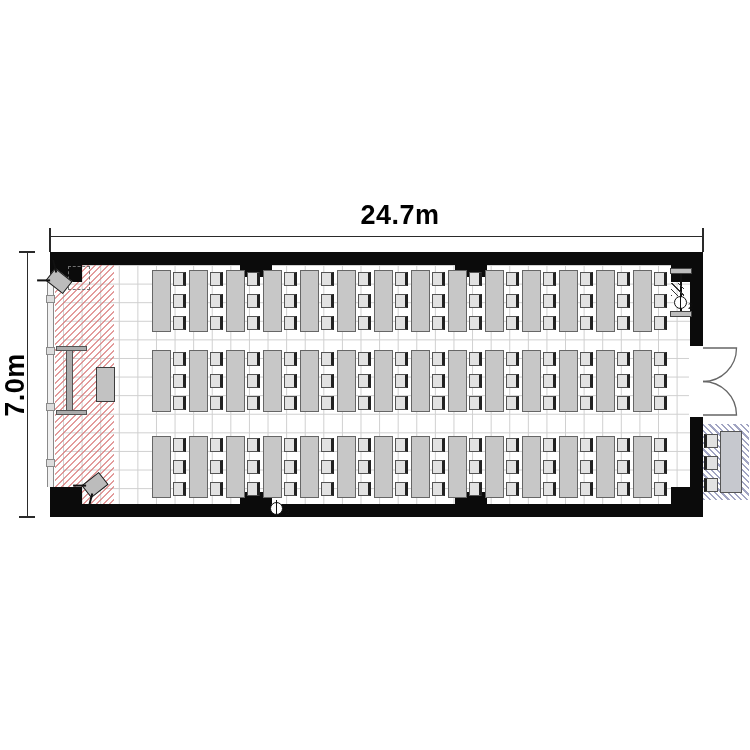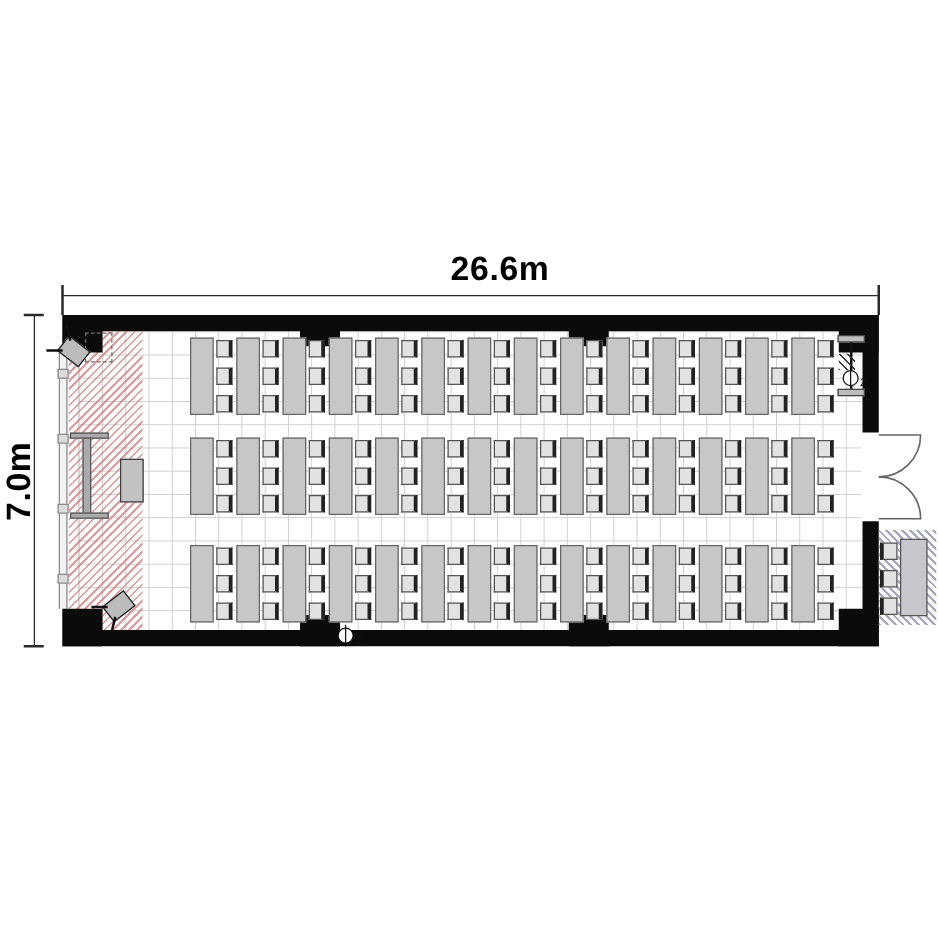--- a/index.html
+++ b/index.html
@@ -377,20 +377,20 @@
 
   <div class="abs reception-hatch"></div>
   <div class="abs r-table"></div>
   <div class="abs r-chair" style="top:434px"></div>
   <div class="abs r-chair" style="top:456px"></div>
   <div class="abs r-chair" style="top:478px"></div>
 
   <div class="abs dim-line-h"></div>
   <div class="abs dim-tick-v" style="left:49px;top:228px"></div>
   <div class="abs dim-tick-v" style="left:702px;top:228px"></div>
-  <div class="abs dim-label dim-label-h">26.6m</div>
+  <div class="abs dim-label dim-label-h">24.7m</div>
 
   <div class="abs dim-line-v"></div>
   <div class="abs dim-tick-h" style="left:19px;top:251px"></div>
   <div class="abs dim-tick-h" style="left:19px;top:516px"></div>
   <div class="abs dim-label dim-label-v">7.0m</div>
 
 </div>
 
 </body></html>

